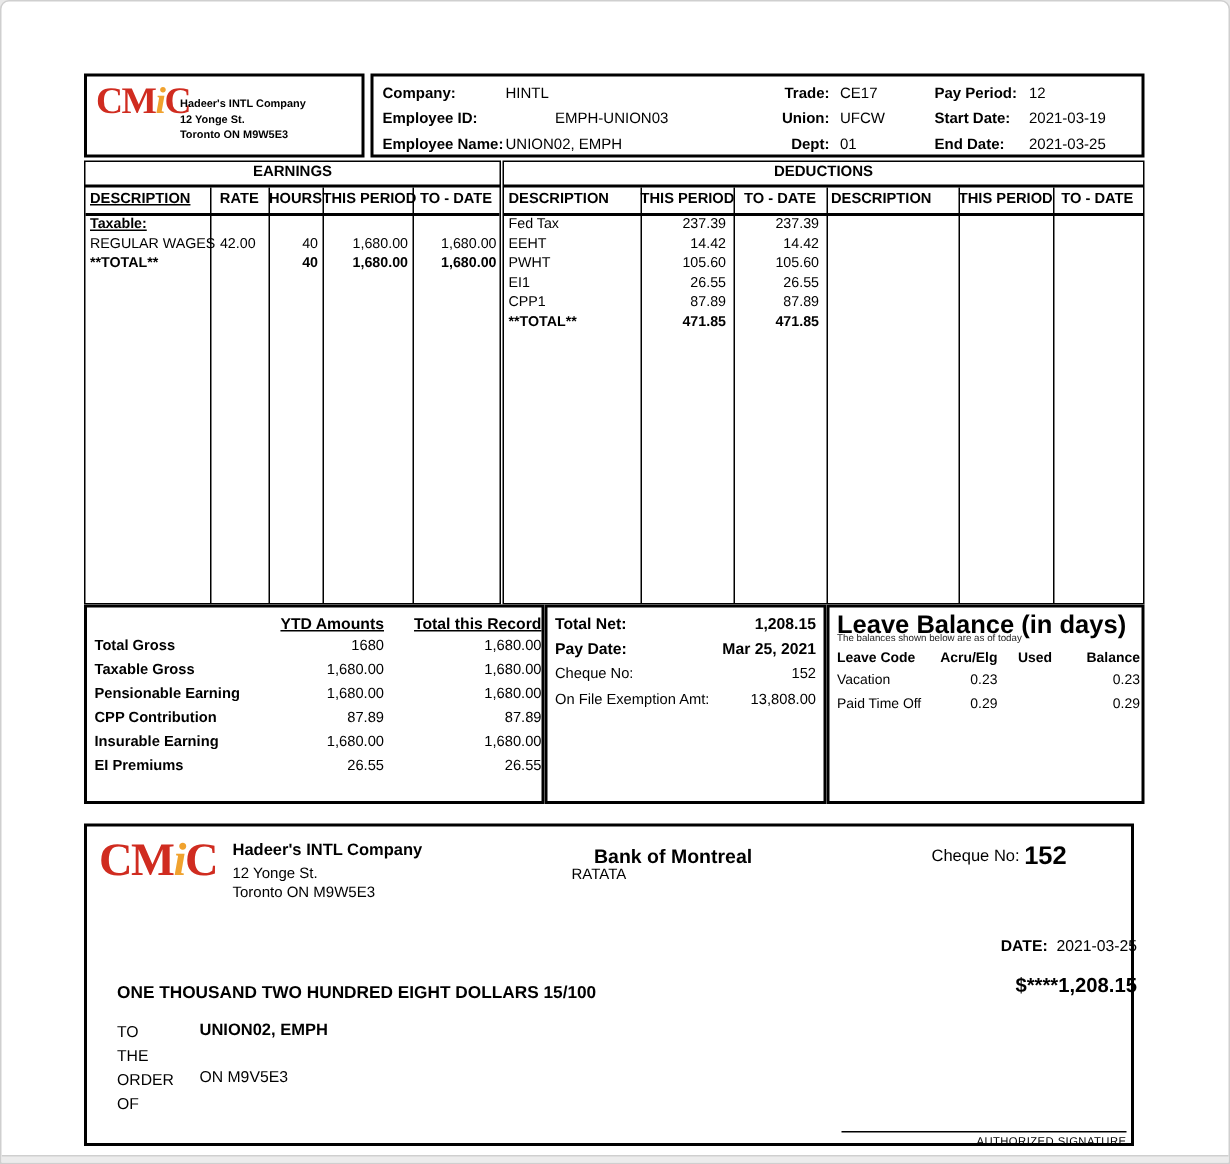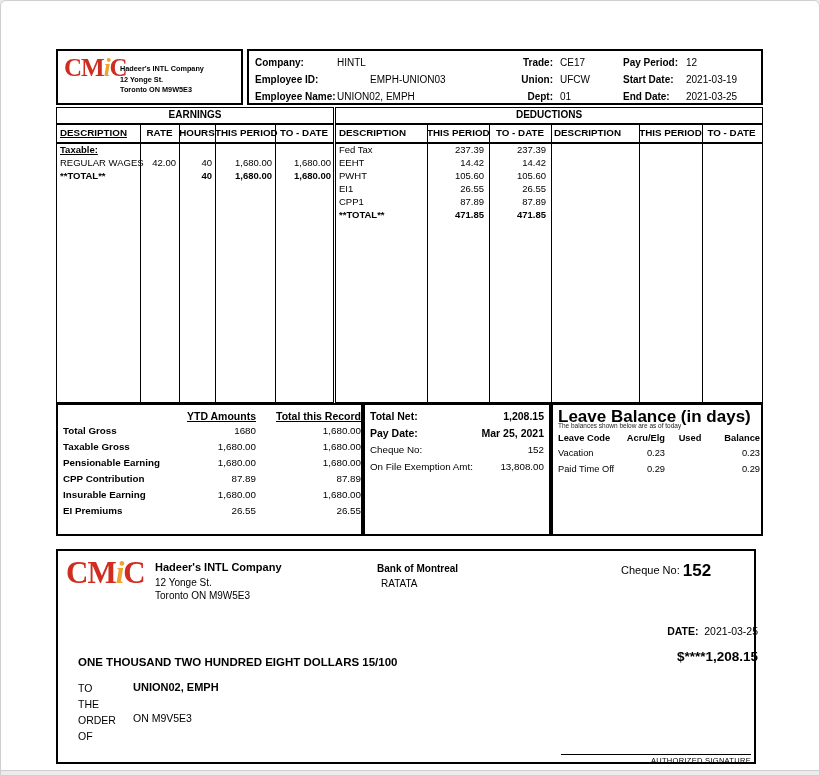--- a/index.html
+++ b/index.html
@@ -13,21 +13,21 @@
   .u{text-decoration:underline;}
   .vline{position:absolute;top:0;bottom:0;width:1px;background:#000;}
   .thead{position:absolute;top:0;left:0;right:0;height:17px;border-bottom:2px solid #000;
          font-weight:bold;font-size:9.8px;line-height:15px;}
   .trow{position:absolute;left:0;right:0;height:13px;font-size:9.5px;line-height:13px;}
   .trow span,.thead span{position:absolute;white-space:nowrap;overflow:visible;}
   
   .eh-desc{left:3px;width:80px}.eh-rate{left:83px;width:39px;text-align:center}
   .eh-hours{left:122px;width:36px;text-align:center}.eh-tp{left:158px;width:60px;text-align:center}
   .eh-td{left:218px;width:58px;text-align:center}
-  .ec-desc{left:3px;width:78px}.ec-rate{left:84px;width:35px;text-align:right}
+  .ec-desc{left:3px;width:78px}.ec-rate{left:84px;width:35px;text-align:center}
   .ec-hours{left:123px;width:32px;text-align:right}.ec-tp{left:159px;width:56px;text-align:right}
   .ec-td{left:221px;width:53px;text-align:right}
   
   .dh-d1{left:3px;width:85px}.dh-tp1{left:91px;width:62px;text-align:center}
   .dh-td1{left:153px;width:62px;text-align:center}.dh-d2{left:218px;width:82px}
   .dh-tp2{left:303px;width:63px;text-align:center}.dh-td2{left:366px;width:59px;text-align:center}
   .dc-d1{left:3px;width:85px}.dc-tp1{left:91px;width:57px;text-align:right}
   .dc-td1{left:153px;width:57px;text-align:right}
   
   .logo{font-family:"Liberation Serif",serif;font-weight:bold;letter-spacing:-1px;line-height:1;}
@@ -244,21 +244,21 @@
       <span class="lc-bal">0.29</span>
     </div>
   </div>
 
   <div class="box" style="left:55px;top:548px;width:700px;height:215px;">
     <div class="abs logo" style="left:8px;top:6px;font-size:31px;"><span class="lr">CM</span><span class="li">i</span><span class="lr">C</span></div>
     <div class="abs b" style="left:97px;top:10px;font-size:11px;">Hadeer's INTL Company</div>
     <div class="abs" style="left:97px;top:26px;font-size:10px;">12 Yonge St.</div>
     <div class="abs" style="left:97px;top:39px;font-size:10px;">Toronto ON M9W5E3</div>
 
-    <div class="abs b" style="left:319px;top:12px;font-size:10px;">Bank of Montreal</div>
+    <div class="abs b" style="left:338px;top:12px;font-size:13px;">Bank of Montreal</div>
     <div class="abs" style="left:323px;top:27px;font-size:10px;">RATATA</div>
 
     <div class="abs" style="left:563px;top:10px;font-size:11px;white-space:nowrap;">
       <span>Cheque No:</span>
       <span class="b" style="font-size:17px;vertical-align:-2px;">152</span>
     </div>
 
     <div class="abs" style="left:400px;top:74px;width:300px;text-align:right;font-size:10.5px;white-space:nowrap;">
       <span class="b">DATE:</span>&nbsp;
       <span>2021-03-25</span>

